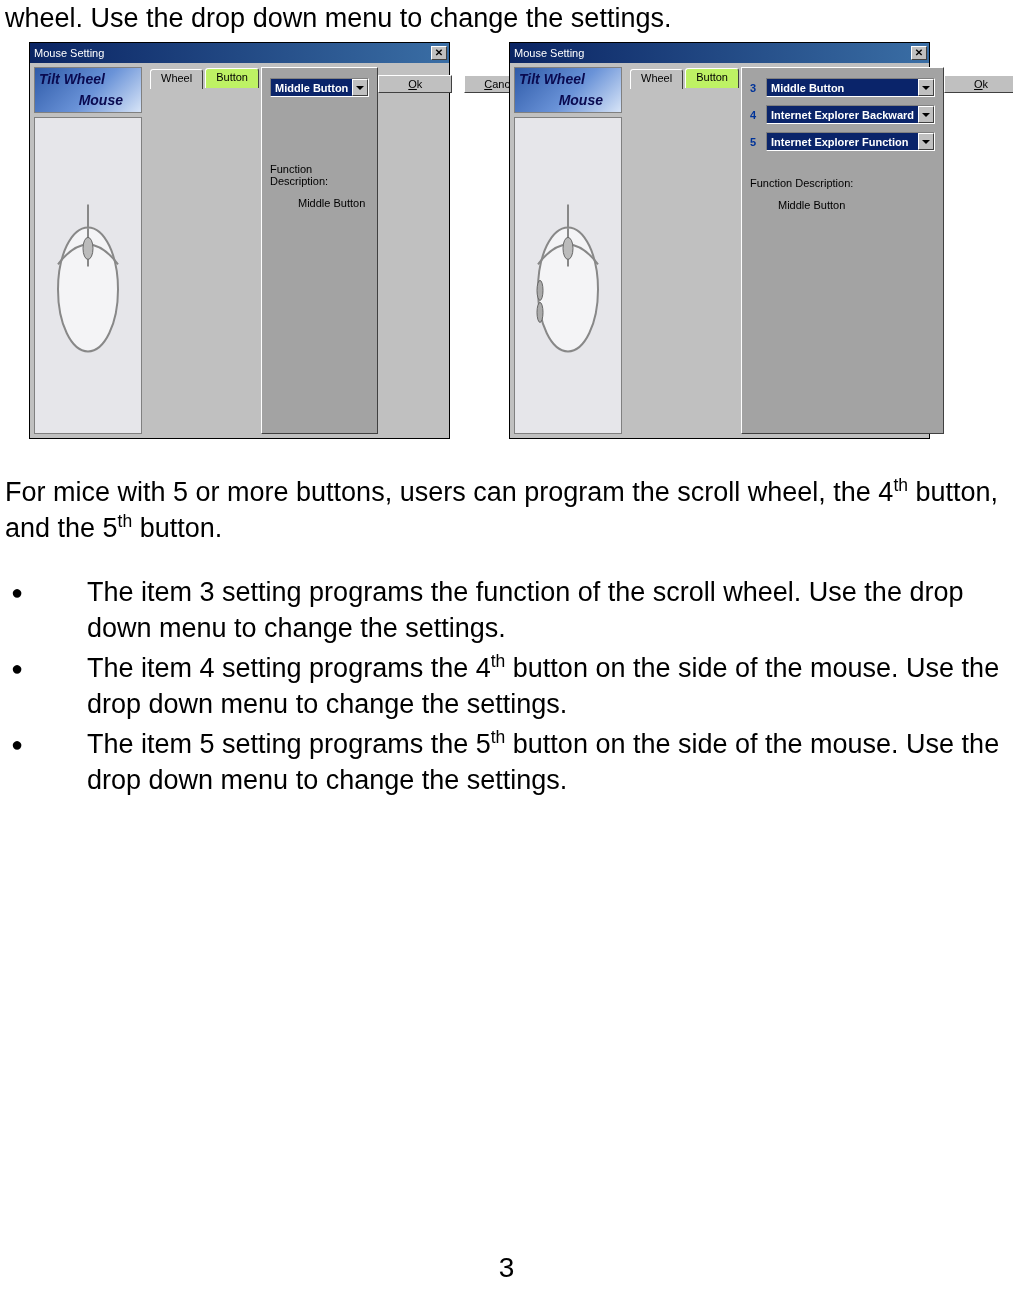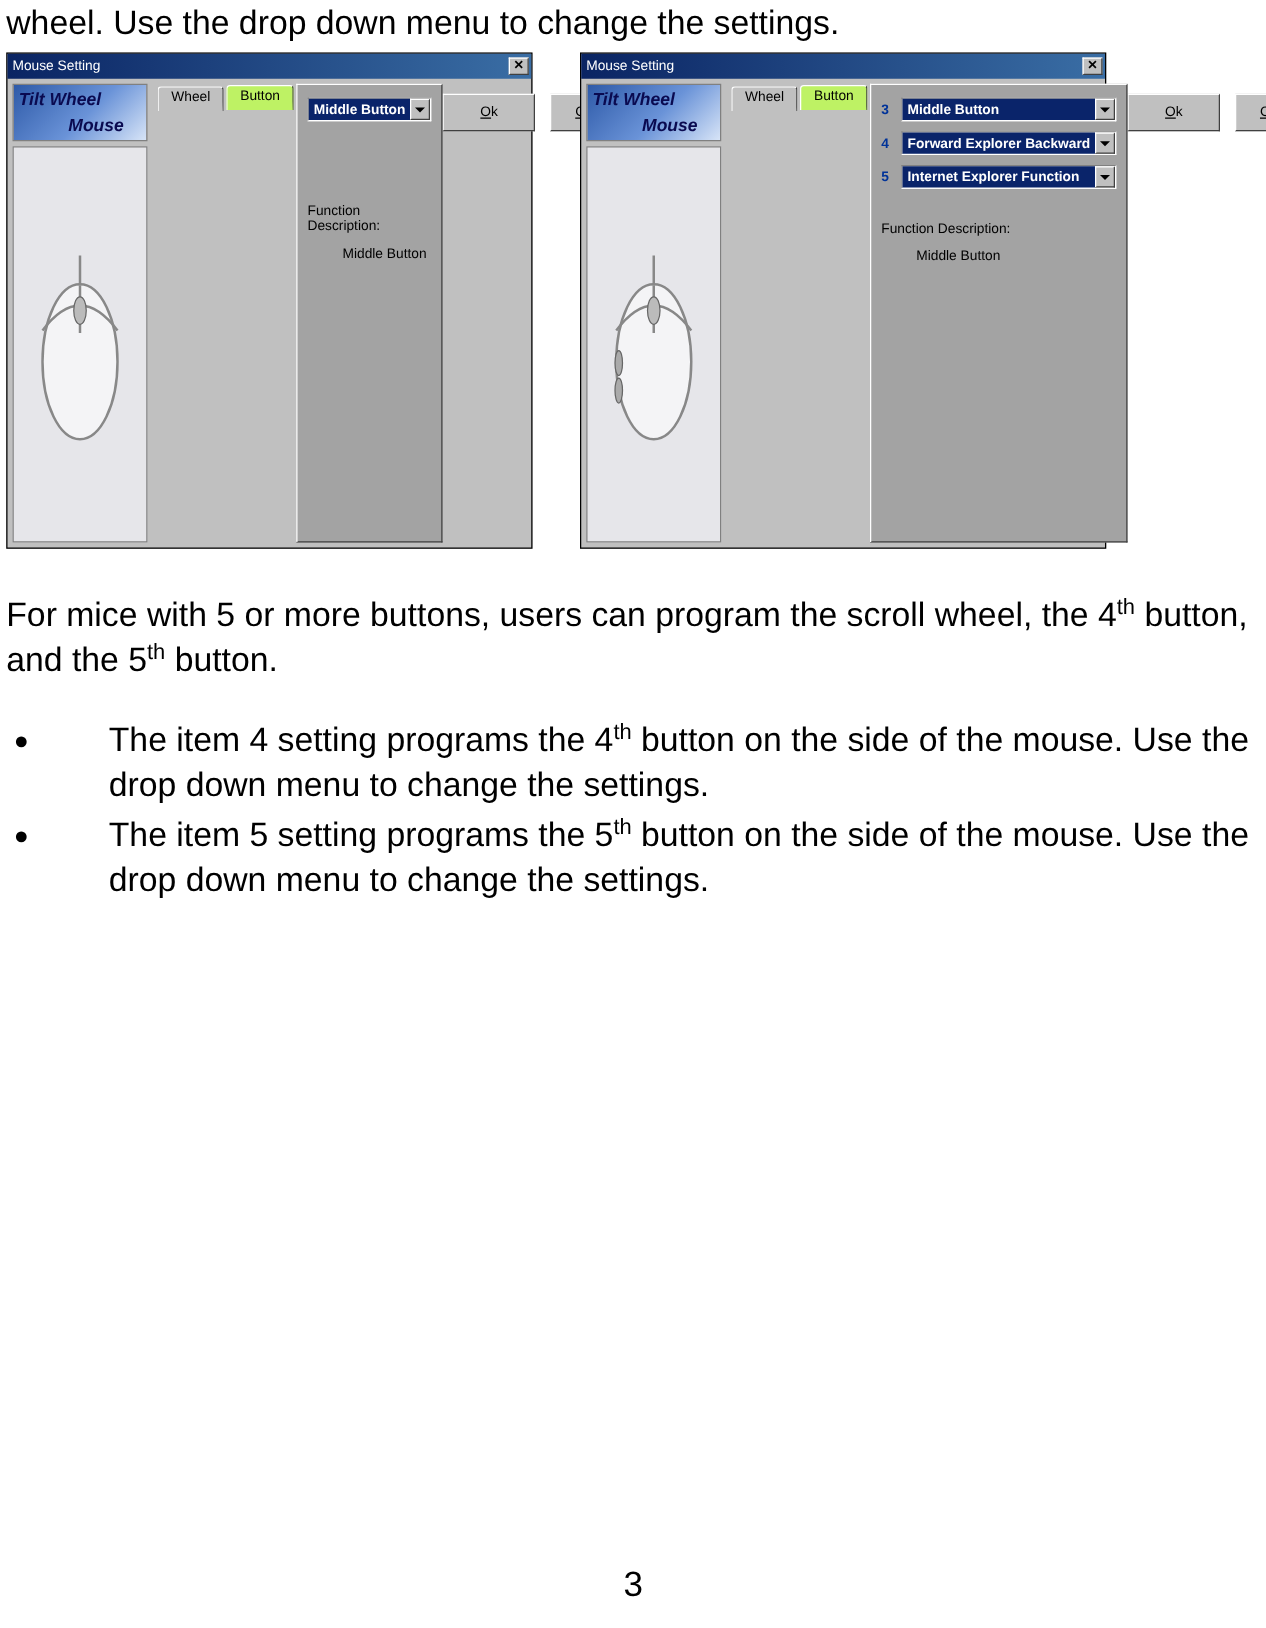--- a/index.html
+++ b/index.html
@@ -12,22 +12,23 @@
       position: relative;
       padding: 0 5px;
     }
     .intro-fragment {
       font-size: 27px;
       line-height: 1.35;
       margin-bottom: 6px;
     }
     .screenshots {
       display: flex;
-      gap: 38px;
+      gap: 59px;
       margin-bottom: 36px;
+      margin-left: 24px;
     }
     
     .dialog {
       background: #c0c0c0;
       border: 1px solid #000;
       font-family: Tahoma, Arial, sans-serif;
       position: relative;
       display: flex;
       flex-direction: column;
     }
@@ -190,21 +191,21 @@
       margin-left: 28px;
       font-size: 11px;
     }
     .dialog-buttons {
       display: flex;
       justify-content: flex-end;
       gap: 12px;
       padding: 8px 10px 8px 0;
     }
     .win-btn {
-      width: 74px; height: 30px;
+      width: 74px; height: 18px;
       background: #c0c0c0;
       border: 1px solid;
       border-color: #fff #404040 #404040 #fff;
       font-size: 11px;
       text-align: center;
       display: flex; align-items: center; justify-content: center;
       cursor: default;
     }
     .win-btn .ul { text-decoration: underline; }
     
@@ -332,21 +333,21 @@
           <div class="dd-row">
             <span class="dd-num">3</span>
             <div class="dropdown">
               <div class="dd-value">Middle Button</div>
               <div class="dd-btn"></div>
             </div>
           </div>
           <div class="dd-row">
             <span class="dd-num">4</span>
             <div class="dropdown">
-              <div class="dd-value">Forward Explorer Backward</div>
+              <div class="dd-value">Internet Explorer Backward</div>
               <div class="dd-btn"></div>
             </div>
           </div>
           <div class="dd-row">
             <span class="dd-num">5</span>
             <div class="dropdown">
               <div class="dd-value">Internet Explorer Function</div>
               <div class="dd-btn"></div>
             </div>
           </div>
@@ -368,20 +369,24 @@
     </div>
   </div>
 
 </div>
 
 <p class="para">
   <span>For mice with 5 or more buttons, users can program the scroll wheel, the 4</span><sup>th</sup><span> button, and the 5</span><sup>th</sup><span> button.</span>
 </p>
 
 <ul class="bullets">
+  <li>
+    <span class="bullet-mark"></span>
+    <span>The item 3 setting programs the function of the scroll wheel. Use the drop down menu to change the settings.</span>
+  </li>
   <li>
     <span class="bullet-mark"></span>
     <span><span>The item 4 setting programs the 4</span><sup>th</sup><span> button on the side of the mouse. Use the drop down menu to change the settings.</span></span>
   </li>
   <li>
     <span class="bullet-mark"></span>
     <span><span>The item 5 setting programs the 5</span><sup>th</sup><span> button on the side of the mouse. Use the drop down menu to change the settings.</span></span>
   </li>
 </ul>
 

